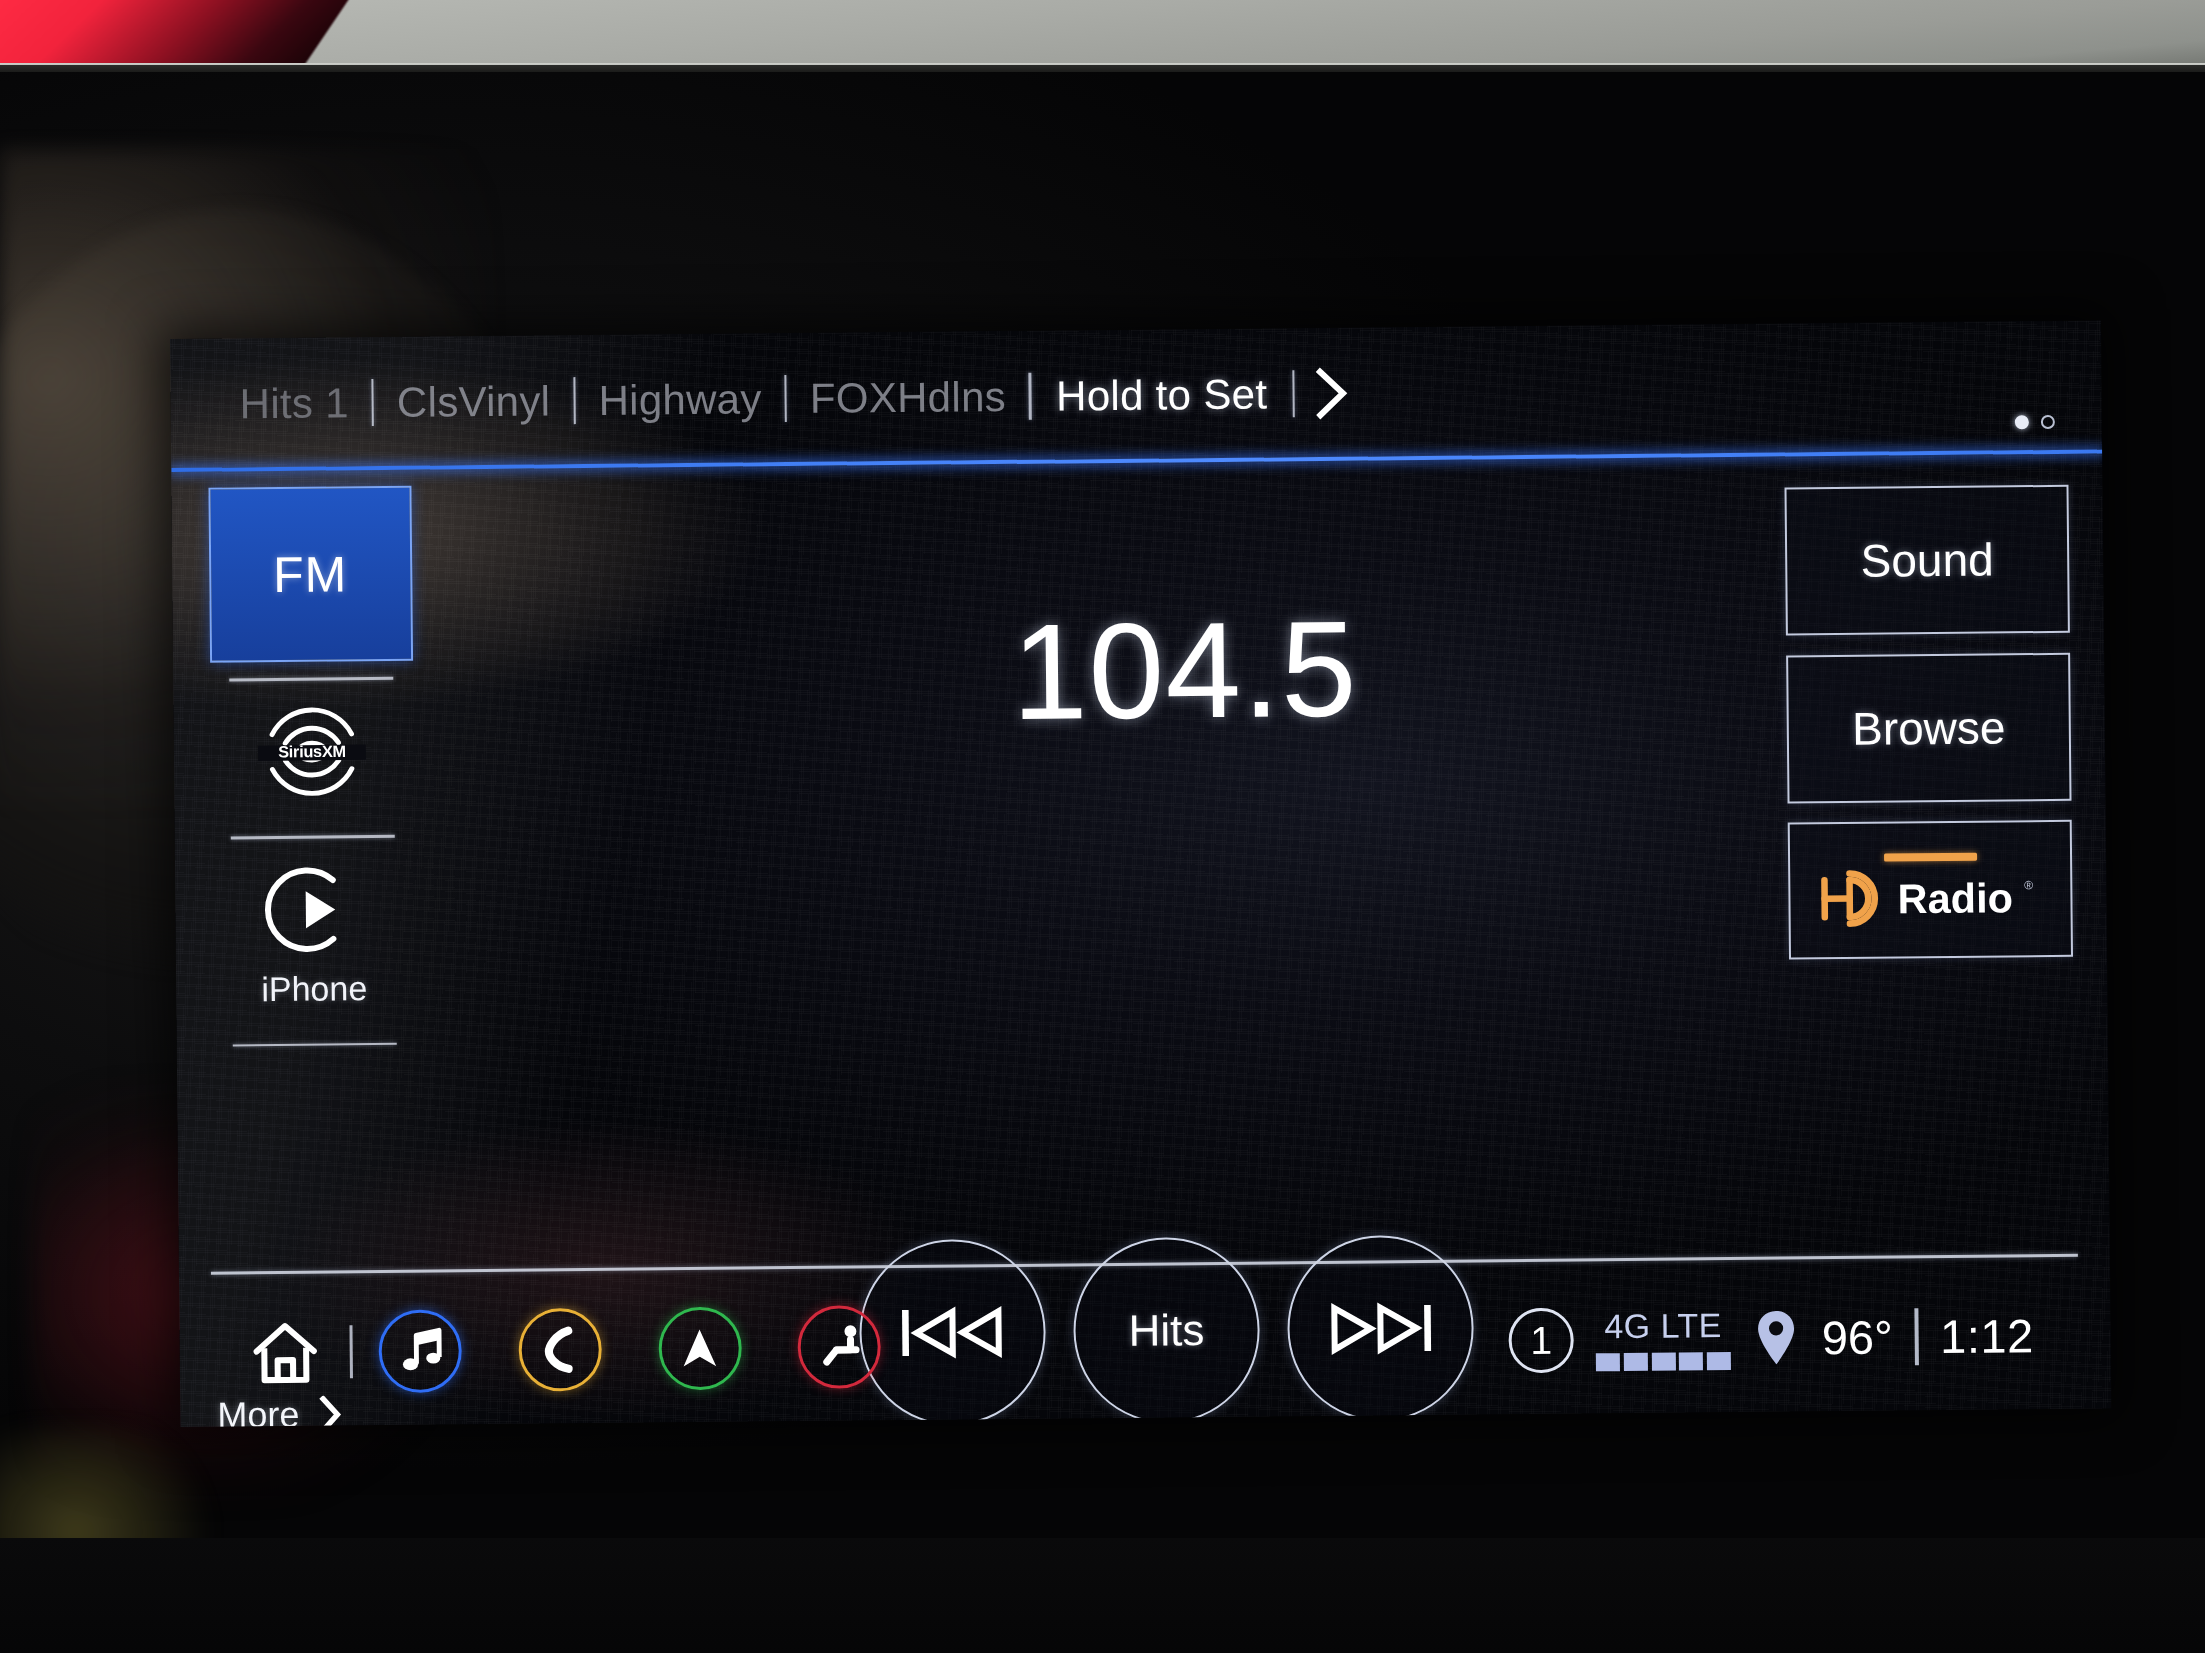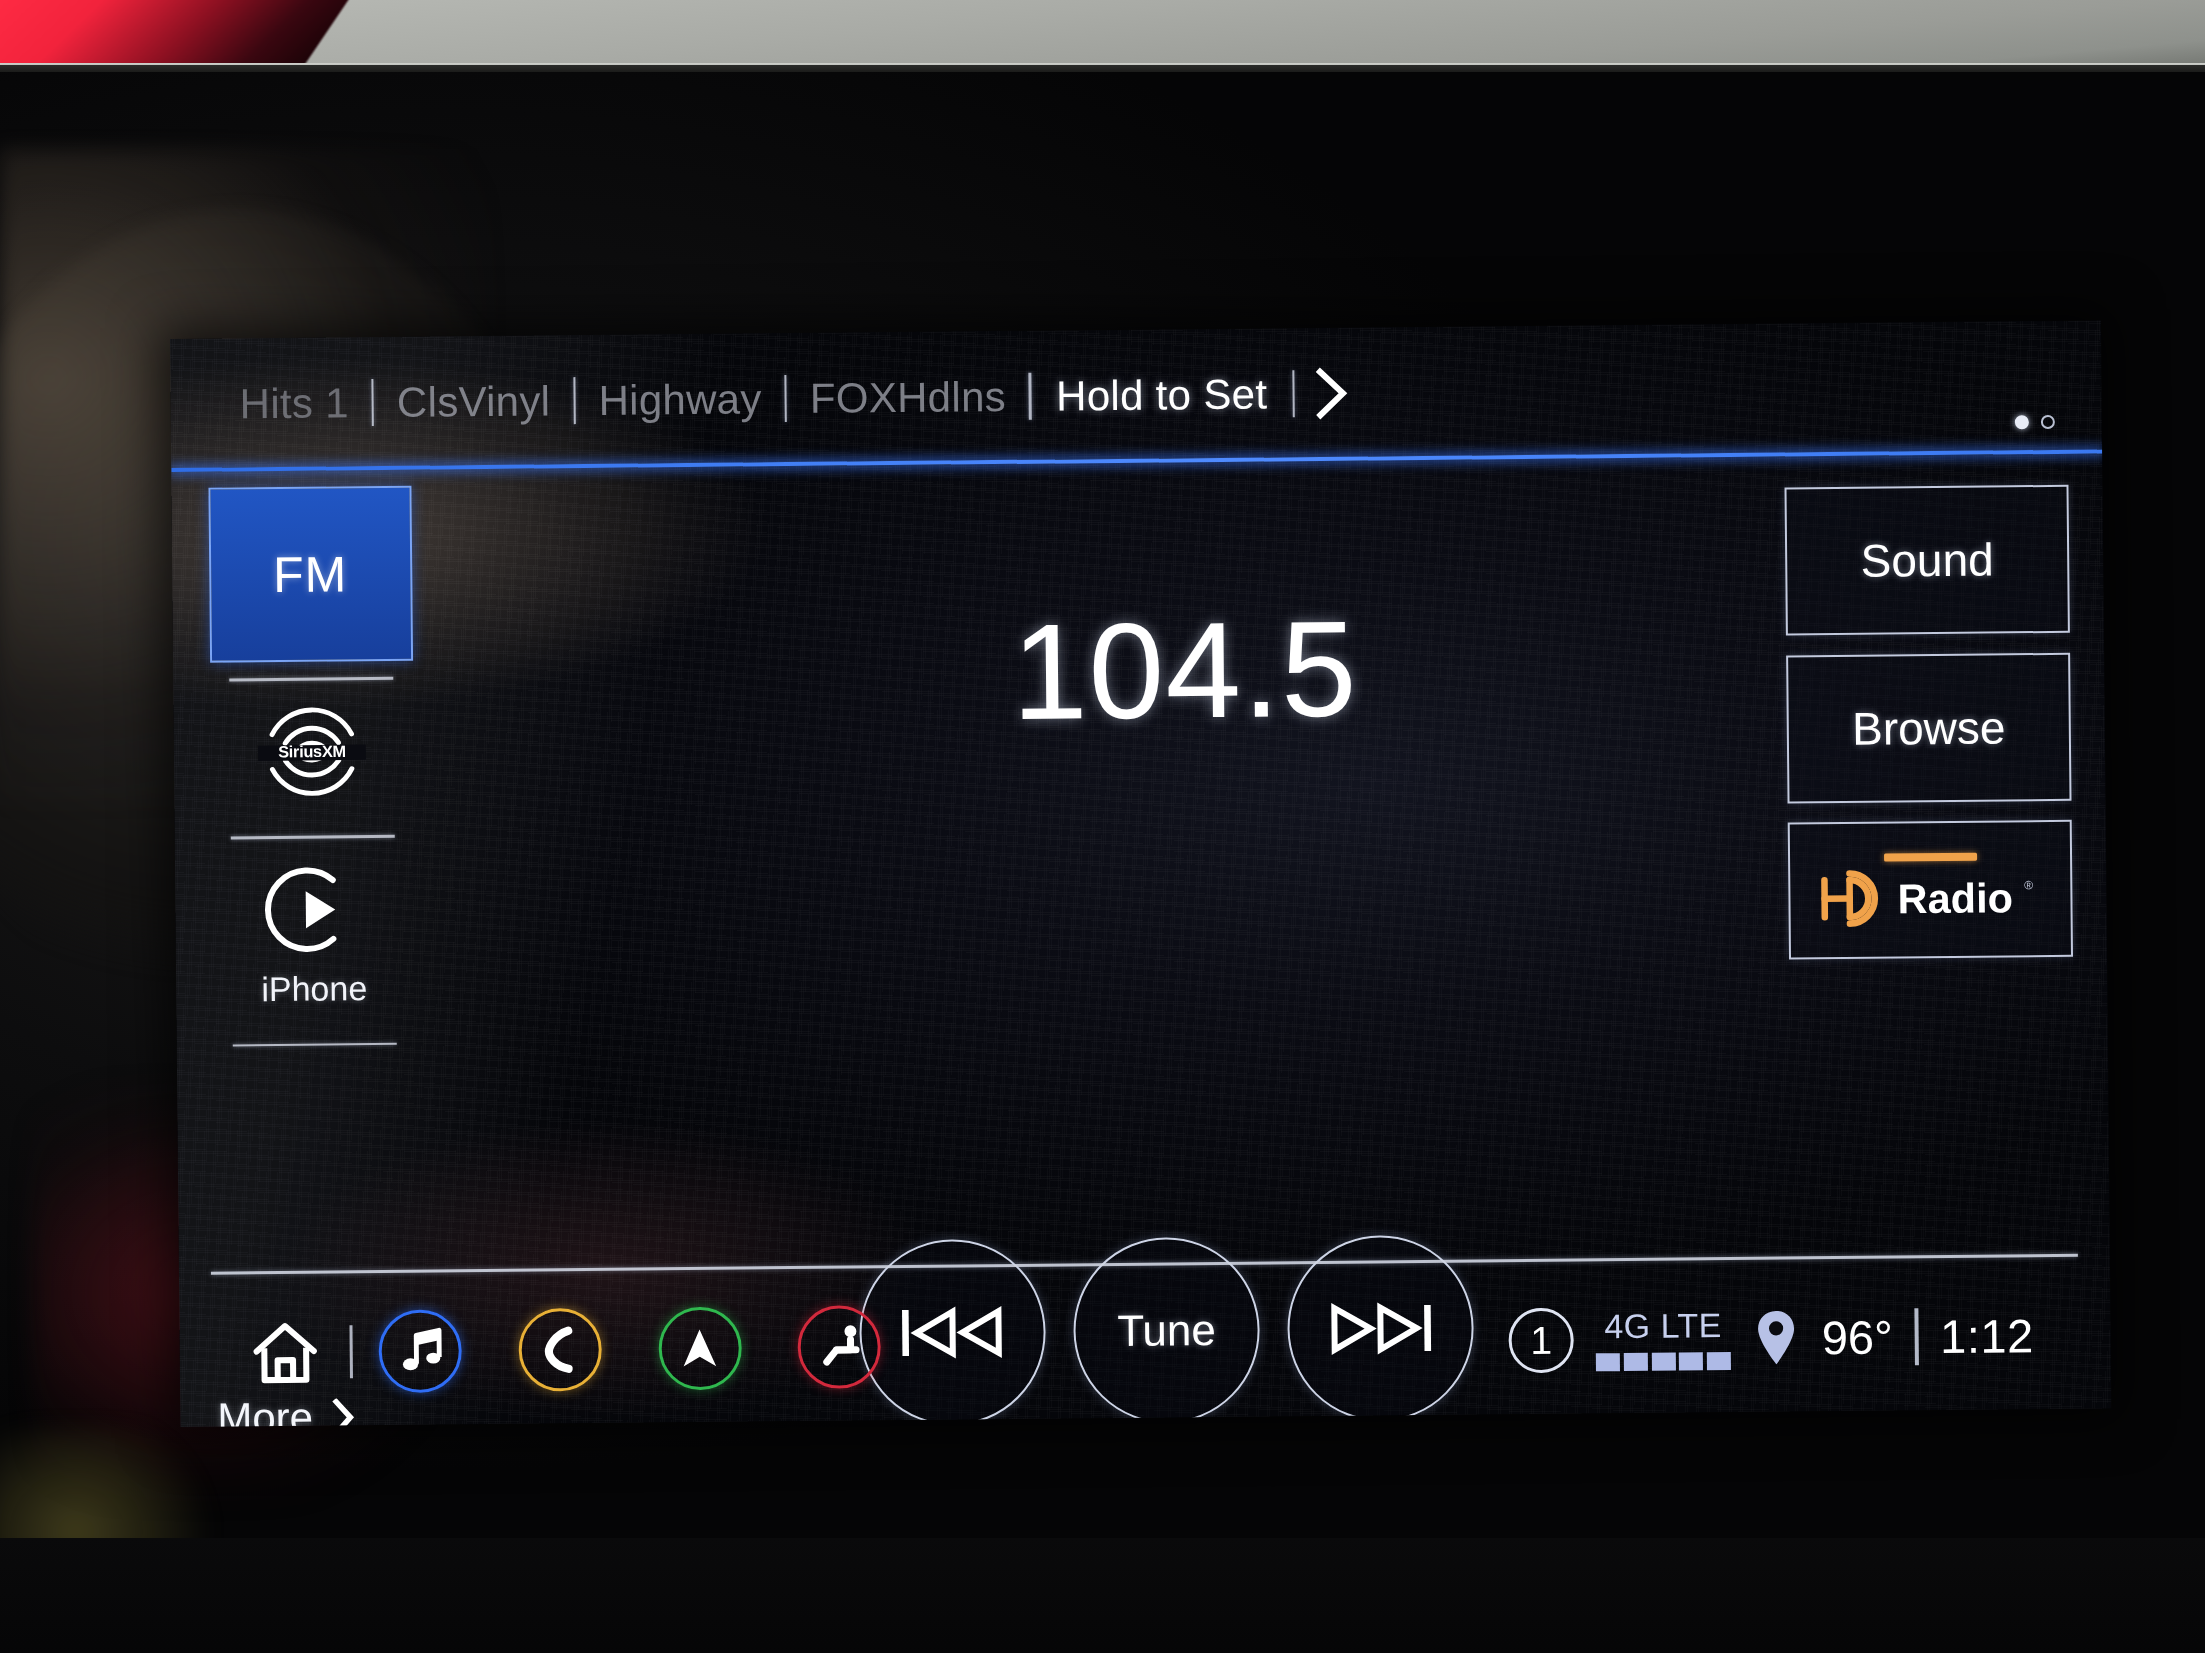--- a/index.html
+++ b/index.html
@@ -101,21 +101,21 @@
                justify-content:center; padding:22px 0 18.6px; }
   .rail-item .lbl { color:#f2f4fa; font-size:34px; margin-top:11px;
     text-shadow:0 0 6.6px rgba(230,240,255,.35); }
   .sxm { width:148px; height:98px; position:relative; }
   .sxm svg { width:100%; height:100%; display:block; }
   .appleico { width:98px; height:98px; }
   .appleico svg { width:100%; height:100%; display:block; }
 
   .more { position:absolute; left:37px; top:1056px; display:flex; align-items:center;
     gap:18.6px; z-index:4; }
-  .more .t { color:#f4f6fb; font-size:42px; text-shadow:0 0 7.7px rgba(230,240,255,.4);text-decoration:underline; }
+  .more .t { color:#f4f6fb; font-size:36px; text-shadow:0 0 7.7px rgba(230,240,255,.4);text-decoration:underline; }
   .more .c { width:24px; height:38px; }
   .more .c svg{ width:100%; height:100%; display:block; }
 
   
   .freq { position:absolute; left:492px; top:263px; width:1039px; text-align:center;
     color:#ffffff; font-size:136px; font-weight:300; letter-spacing:1.1px; z-index:4;
     text-shadow:0 0 14.2px rgba(225,235,255,.45); }
 
   .transport { position:absolute; left:645px; top:886px; width:684px; height:230px;
     display:flex; align-items:center; justify-content:center; gap:28.4px; z-index:4; }
@@ -273,21 +273,21 @@
       <div class="tbtn">
         <div class="g">
           <svg viewBox="0 0 210 120">
             <rect x="14" y="18" width="12" height="84" fill="#ffffff"></rect>
             <path d="M106 22 L106 98 L40 60 Z" fill="none" stroke="#ffffff" stroke-width="11" stroke-linejoin="miter"></path>
             <path d="M190 22 L190 98 L124 60 Z" fill="none" stroke="#ffffff" stroke-width="11" stroke-linejoin="miter"></path>
           </svg>
         </div>
       </div>
       <div class="tbtn">
-        <div class="tune">Tune</div>
+        <div class="tune">Hits</div>
       </div>
       <div class="tbtn">
         <div class="g">
           <svg viewBox="0 0 210 120">
             <path d="M20 22 L20 98 L86 60 Z" fill="none" stroke="#ffffff" stroke-width="11" stroke-linejoin="miter"></path>
             <path d="M104 22 L104 98 L170 60 Z" fill="none" stroke="#ffffff" stroke-width="11" stroke-linejoin="miter"></path>
             <rect x="184" y="18" width="12" height="84" fill="#ffffff"></rect>
           </svg>
         </div>
       </div>

